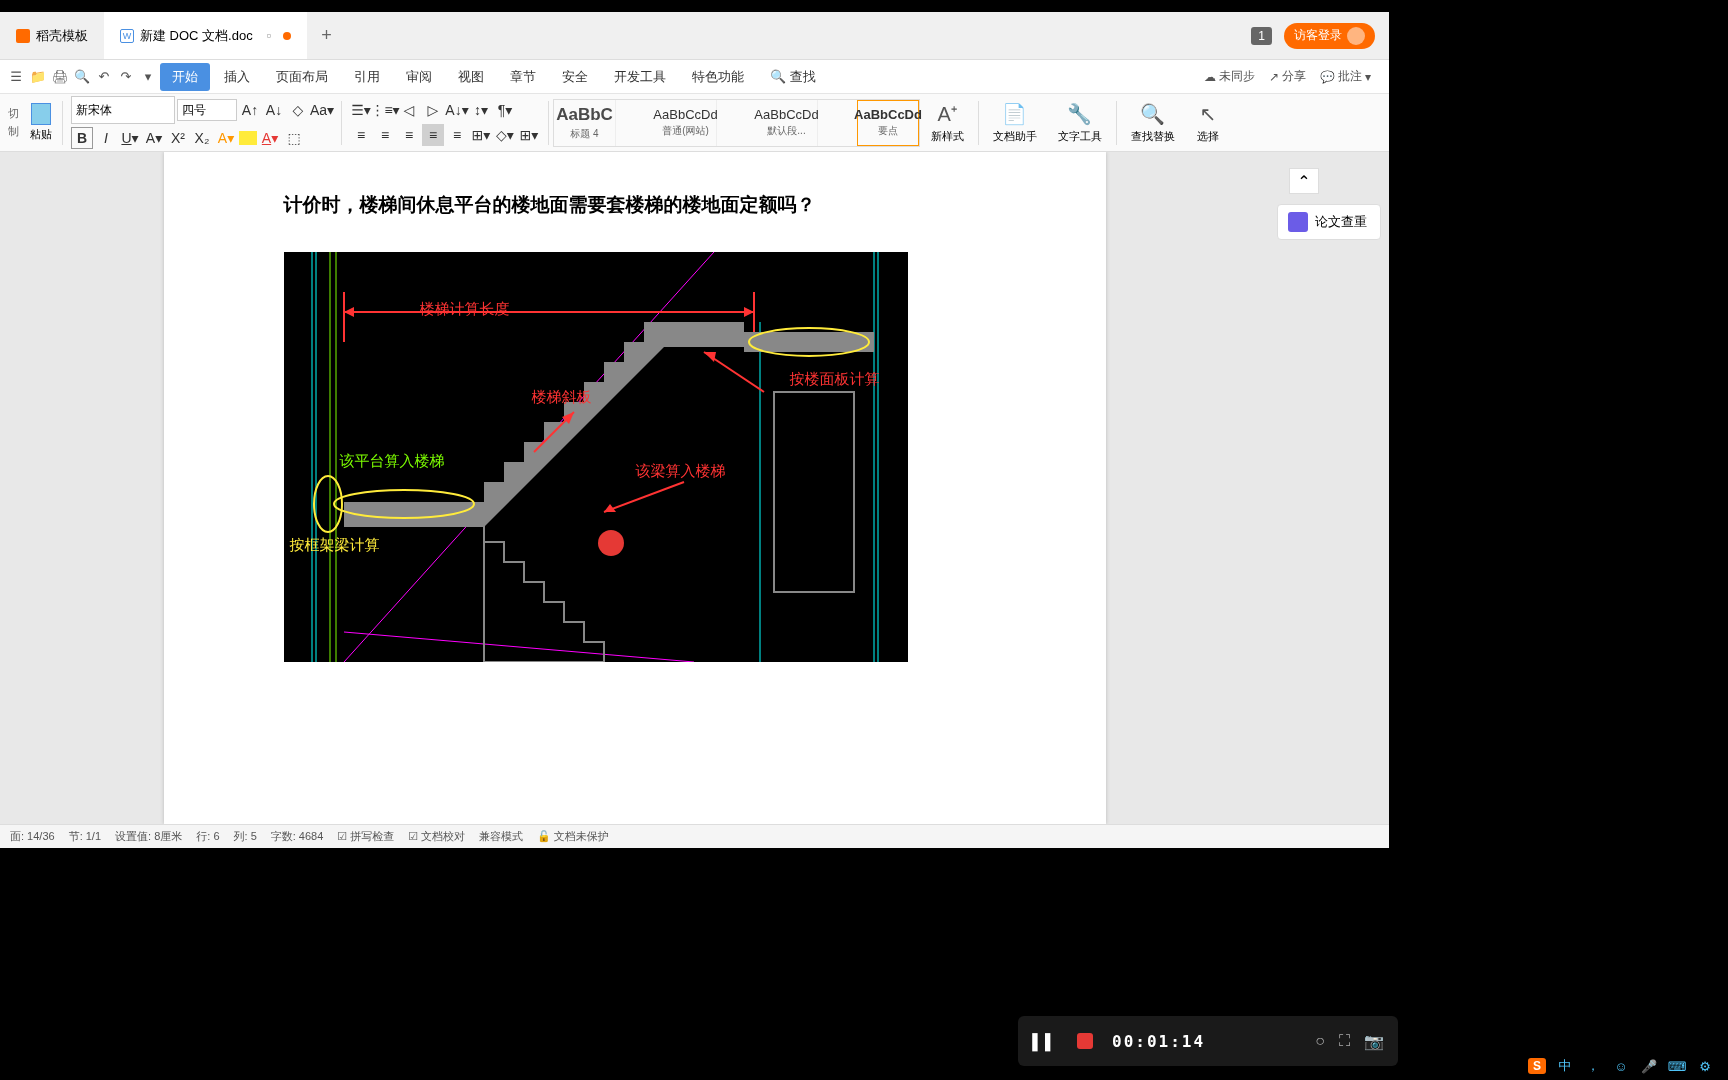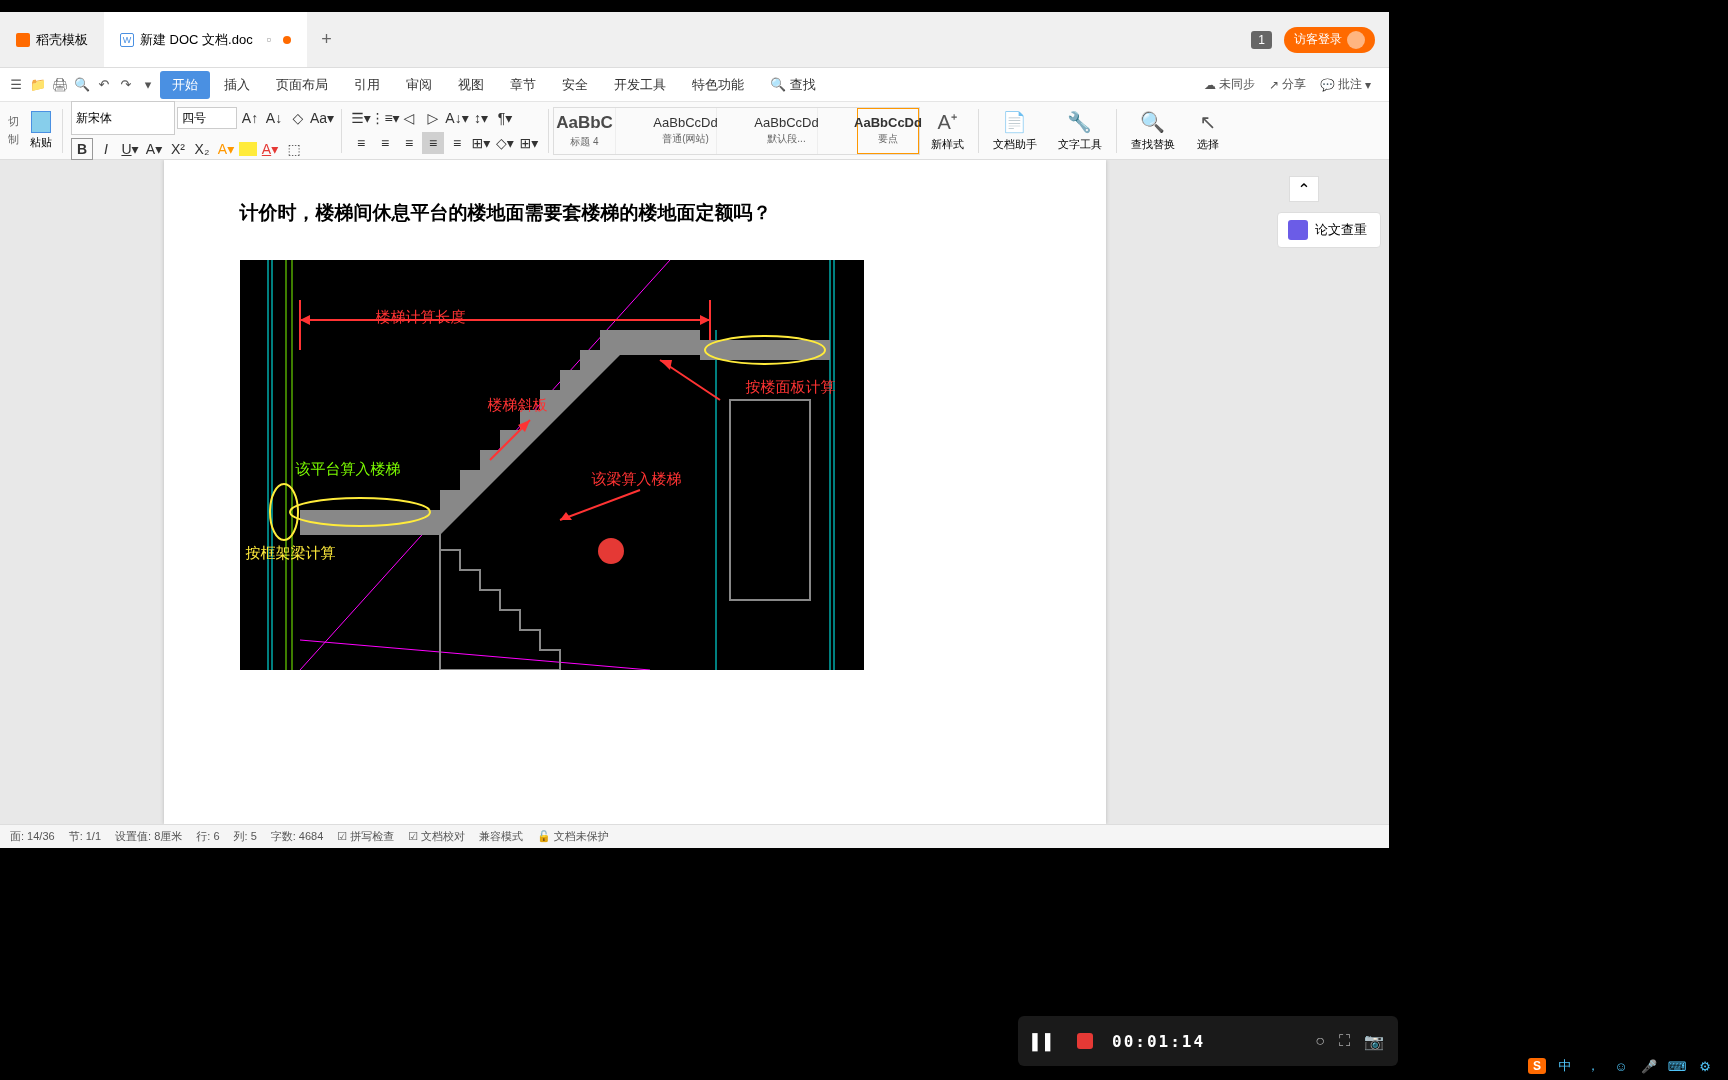--- a/index.html
+++ b/index.html
@@ -1,18 +1,18 @@
 <!DOCTYPE html>
 <html><head>
 <meta charset="utf-8">
 <style>
 * { margin: 0; padding: 0; box-sizing: border-box; font-family: "Microsoft YaHei", Arial, sans-serif; }
 body { background: #000; width: 1728px; height: 1080px; overflow: hidden; position: relative; }
 .app-window { position: absolute; top: 12px; left: 0; width: 1389px; height: 836px; background: #fff; display: flex; flex-direction: column; }
-.tab-bar { height: 56px; background: #f0f0f0; display: flex; align-items: center; border-bottom: 1px solid #ddd; }
+.tab-bar { height: 48px; background: #f0f0f0; display: flex; align-items: center; border-bottom: 1px solid #ddd; }
 .tab { height: 100%; display: flex; align-items: center; padding: 0 16px; gap: 6px; font-size: 13px; cursor: pointer; }
 .tab.active { background: #fff; }
 .tab-icon-orange { width: 14px; height: 14px; background: #ff6a00; border-radius: 2px; }
 .tab-icon-blue { width: 14px; height: 14px; border: 1.5px solid #4a90e2; border-radius: 2px; display: flex; align-items: center; justify-content: center; color: #4a90e2; font-size: 9px; }
 .tab-close { margin-left: 8px; color: #999; }
 .tab-dot { width: 8px; height: 8px; background: #ff6a00; border-radius: 50%; margin-left: 6px; }
 .tab-plus { padding: 0 14px; color: #666; font-size: 18px; cursor: pointer; }
 .tab-bar-right { margin-left: auto; display: flex; align-items: center; gap: 12px; padding-right: 14px; }
 .badge-count { background: #666; color: #fff; border-radius: 3px; padding: 2px 7px; font-size: 12px; }
 .login-btn { background: #ff6a00; color: #fff; border-radius: 14px; padding: 4px 10px; font-size: 12px; display: flex; align-items: center; gap: 5px; }
@@ -21,36 +21,36 @@
 .menu-icon { width: 20px; height: 20px; display: flex; align-items: center; justify-content: center; color: #555; cursor: pointer; padding: 0 3px; }
 .menu-item { padding: 5px 12px; cursor: pointer; color: #333; }
 .menu-item.active { background: #4a90e2; color: #fff; border-radius: 3px; }
 .menu-right { margin-left: auto; display: flex; gap: 14px; font-size: 12px; padding-right: 12px; color: #555; }
 .menu-right-item { display: flex; align-items: center; gap: 3px; cursor: pointer; }
 .ribbon { height: 58px; display: flex; align-items: center; padding: 0 4px; border-bottom: 1px solid #ddd; background: #fafafa; gap: 1px; }
 .ribbon-group { display: flex; flex-direction: column; gap: 3px; padding: 0 4px; }
 .ribbon-row { display: flex; align-items: center; gap: 2px; }
 .paste-btn { display: flex; flex-direction: column; align-items: center; padding: 2px 6px; font-size: 11px; gap: 2px; }
 .paste-icon { width: 20px; height: 22px; background: #87ceeb; border: 1px solid #4a90e2; }
-.font-select { width: 104px; height: 34px; border: 1px solid #ccc; font-size: 12px; padding: 0 4px; background: #fff; }
+.font-select { width: 104px; height: 28px; border: 1px solid #ccc; font-size: 12px; padding: 0 4px; background: #fff; }
 .size-select { width: 60px; height: 22px; border: 1px solid #ccc; font-size: 12px; padding: 0 4px; background: #fff; }
 .tool-btn { width: 22px; height: 22px; display: flex; align-items: center; justify-content: center; cursor: pointer; font-size: 14px; color: #333; }
 .tool-btn.bold { font-weight: bold; }
 .style-gallery { display: flex; border: 1px solid #ddd; height: 48px; gap: 39px; }
 .style-item { width: 62px; display: flex; flex-direction: column; align-items: center; justify-content: center; font-size: 10px; border-right: 1px solid #eee; padding: 2px; cursor: pointer; }
 .style-item.sel { border: 1px solid #ff9800; }
 .style-preview { font-size: 13px; color: #333; }
 .style-preview.big { font-size: 17px; font-weight: bold; color: #4a4a4a; }
 .style-label { font-size: 10px; color: #666; margin-top: 2px; }
 .ribbon-big-btn { display: flex; flex-direction: column; align-items: center; justify-content: center; padding: 2px 10px; font-size: 11px; gap: 3px; cursor: pointer; }
 .big-icon { width: 24px; height: 24px; color: #555; display: flex; align-items: center; justify-content: center; font-size: 20px; }
 .ribbon-sep { width: 1px; height: 44px; background: #ddd; margin: 0 3px; }
 .doc-area { flex: 1; display: flex; background: #e8e8e8; overflow: hidden; position: relative; }
 .doc-scroll { flex: 1; display: flex; justify-content: center; overflow: hidden; }
-.page { width: 942px; background: #fff; box-shadow: 0 0 4px rgba(0,0,0,0.2); padding: 40px 76px; position: relative; }
+.page { width: 942px; background: #fff; box-shadow: 0 0 4px rgba(0,0,0,0.2); padding: 40px 120px; position: relative; }
 .doc-h { font-size: 19px; font-weight: bold; margin-bottom: 34px; color: #000; }
 .doc-p { font-size: 19px; line-height: 2.2; color: #000; margin-bottom: 10px; }
 .red-txt { color: #e53935; }
 .cad-img { width: 624px; height: 410px; background: #000; margin-top: 8px; position: relative; }
 .side-panel { width: 120px; padding: 16px 8px; display: flex; flex-direction: column; gap: 10px; }
 .side-collapse { width: 30px; height: 26px; background: #fff; border: 1px solid #ddd; display: flex; align-items: center; justify-content: center; align-self: flex-start; margin-left: 12px; cursor: pointer; }
 .side-btn { background: #fff; border: 1px solid #ddd; border-radius: 4px; padding: 7px 10px; display: flex; align-items: center; gap: 7px; font-size: 13px; cursor: pointer; }
 .side-btn-icon { width: 20px; height: 20px; background: #6b5ce7; border-radius: 3px; }
 .page-margin-icon { position: absolute; left: 300px; top: 372px; display: flex; gap: 4px; }
 .margin-i { width: 14px; height: 16px; border: 1px solid #4a90e2; }

